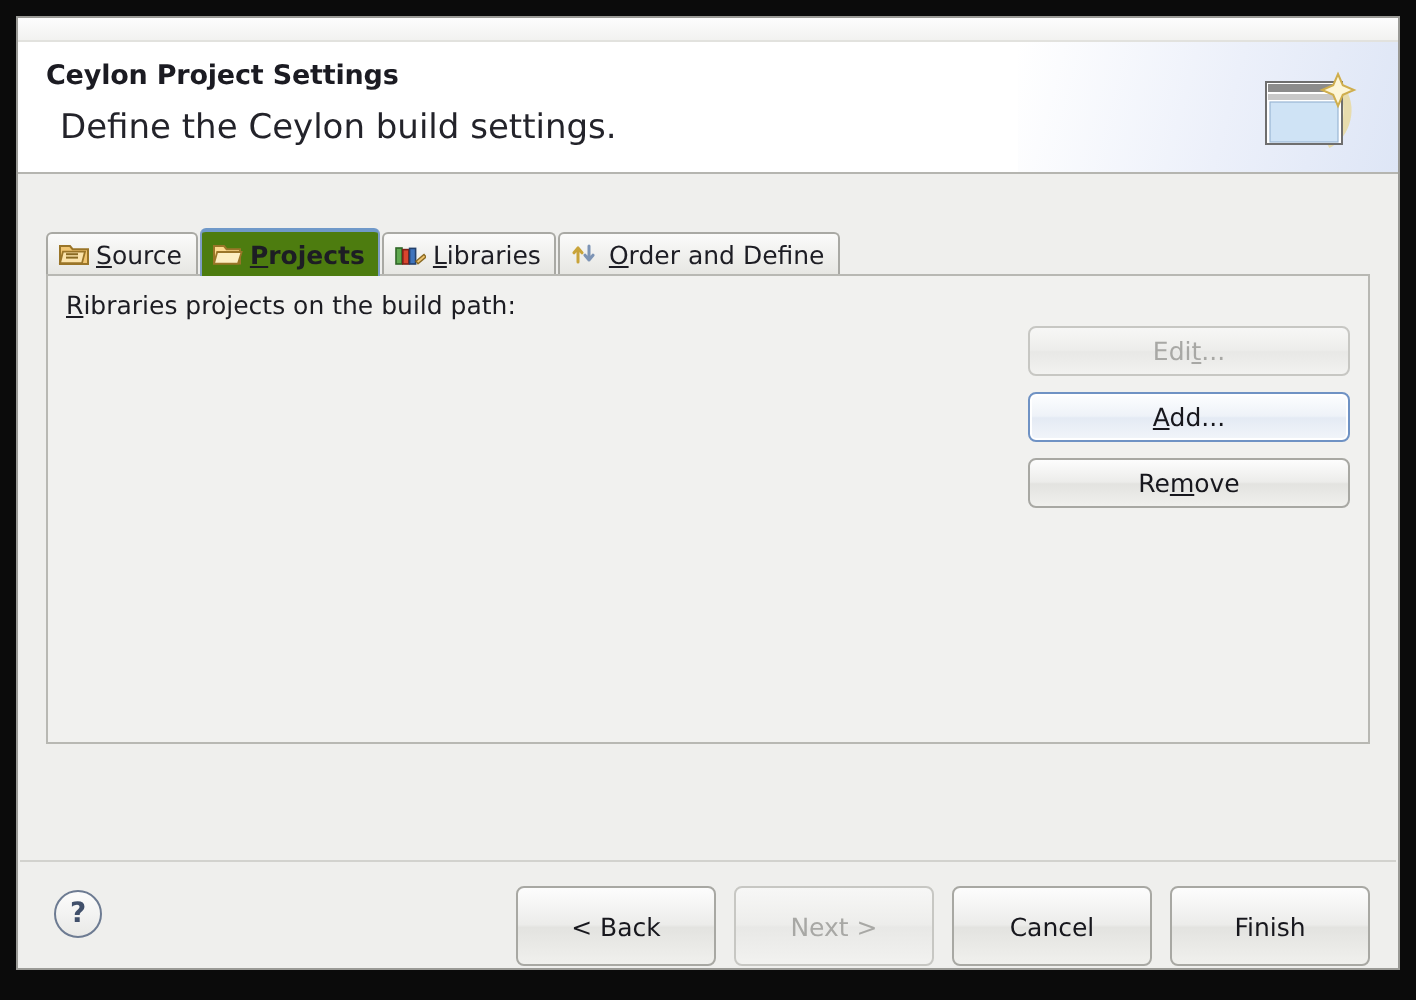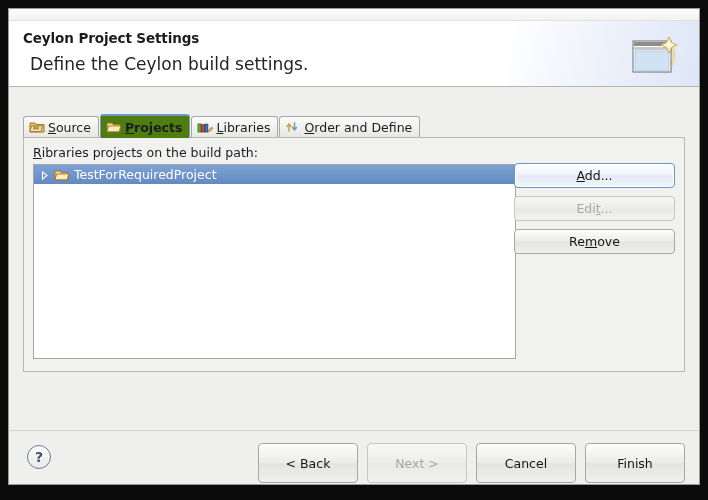--- a/index.html
+++ b/index.html
@@ -314,41 +314,27 @@
           <span class="tab-label"><u>O</u><span>rder and Define</span></span>
         </div>
 
       </div>
     </div>
 
     <div id="tabpanel">
 
       <div id="list-label"><u>R</u><span>ibraries projects on the build path:</span></div>
 
-      <div id="list-box">
-        <div class="list-row selected">
-          <span class="expander">
-            <svg viewBox="0 0 11 11" width="11" height="11">
-              <path d="M3.5 1.8 L8 5.5 L3.5 9.2 Z" fill="none" stroke="#ffffff" stroke-width="1.1"></path>
-            </svg>
-          </span>
-          <svg class="row-icon" viewBox="0 0 16 14">
-            <path d="M1 3 h5 l1.3 1.6 H14 V11.8 H1 Z" fill="#fcd98d" stroke="#9a7528" stroke-width="1"></path>
-            <path d="M2.6 6 h12.2 L13 11.8 H1 Z" fill="#fdeec2" stroke="#9a7528" stroke-width="0.9"></path>
-          </svg>
-          <span class="row-label">TestForRequiredProject</span>
-        </div>
-      </div>
 
       <div id="side-buttons">
+        <button class="btn disabled">
+            <span><span>Edi</span><u>t</u><span>...</span></span>
+          </button>
         <button class="btn focused">
             <span><u>A</u><span>dd...</span></span>
-          </button>
-        <button class="btn disabled">
-            <span><span>Edi</span><u>t</u><span>...</span></span>
           </button>
         <button class="btn">
             <span><span>Re</span><u>m</u><span>ove</span></span>
           </button>
       </div>
 
     </div>
 
     <div id="spacer"></div>
     <div id="sep"></div>

